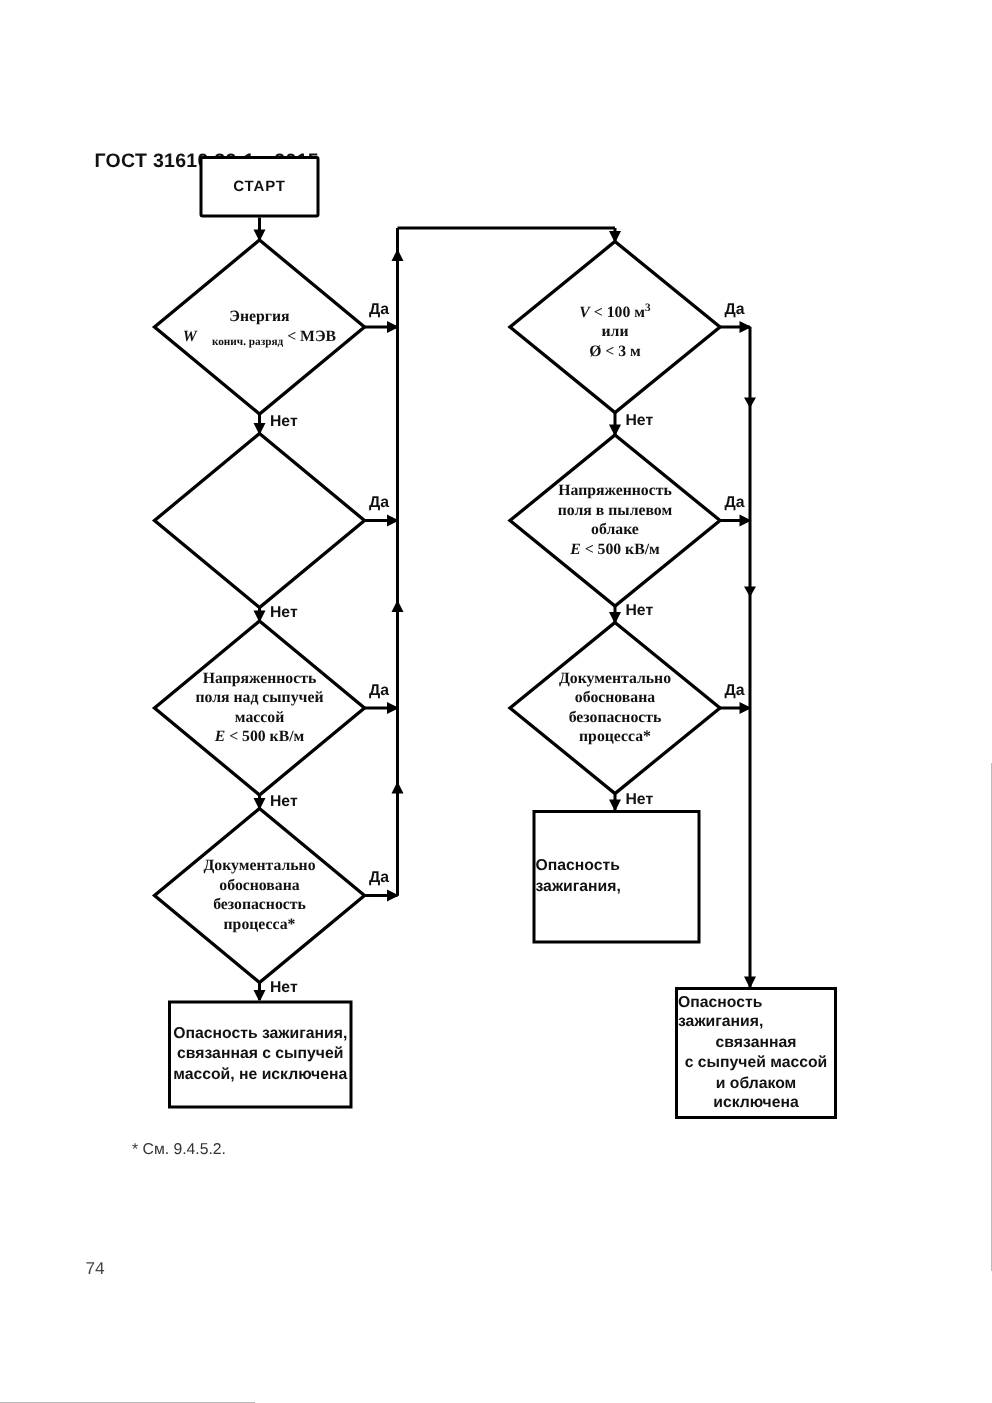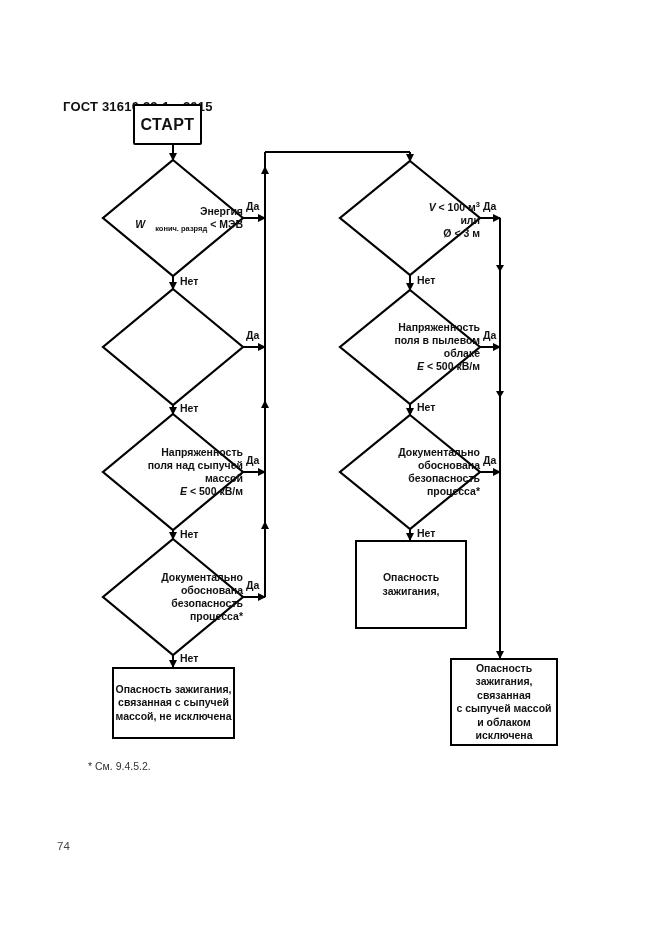--- a/index.html
+++ b/index.html
@@ -4,33 +4,33 @@
 <style>
   html,body{margin:0;padding:0;background:#888;}
   .page{
     position:relative;width:661px;height:935px;background:#ffffff;
     font-family:"Liberation Sans","DejaVu Sans",sans-serif;color:#111;
     overflow:hidden;margin:0 auto;
   }
   .hdr{position:absolute;left:63px;top:61px;font-size:13px;font-weight:bold;letter-spacing:.2px;margin-top:38px;}
   svg.lines{position:absolute;left:0;top:0;}
   .startbox{
-    position:absolute;left:133px;top:104px;width:69px;height:41px;
+    position:absolute;left:133px;top:104px;width:80px;height:41px;
     border:2.5px solid #000;border-radius:2px;box-sizing:border-box;
     display:flex;align-items:center;justify-content:center;
-    font-size:16px;font-weight:bold;letter-spacing:.5px;background:#fff;
+    font-size:10px;font-weight:bold;letter-spacing:.5px;background:#fff;
   }
   .dtext{
-    position:absolute;width:140px;text-align:right;
-    font-size:10.5px;line-height:13px;font-weight:600;
+    position:absolute;width:140px;text-align:center;
+    font-size:10.5px;line-height:13px;font-weight:600;font-family:Liberation Serif, serif;
   }
   .obox{
     position:absolute;border:2.5px solid #000;box-sizing:border-box;background:#fff;
     display:flex;flex-direction:column;align-items:center;justify-content:center;
-    font-size:10.5px;line-height:13.5px;font-weight:600;text-align:center;
+    font-size:10.5px;line-height:13.5px;font-weight:600;
   }
   .yn{position:absolute;font-size:10.5px;font-weight:600;}
   .sub{font-size:7.5px;vertical-align:-3px;letter-spacing:0;padding-left:10px;}
   .sup{font-size:7.5px;vertical-align:4px;}
   .it{font-style:italic;}
   .footnote{position:absolute;left:88px;top:760px;font-size:10.5px;color:#333;}
   .caption{position:absolute;left:0;top:787px;width:661px;text-align:center;font-size:11px;color:#333;}
   .pagenum{position:absolute;left:57px;top:840px;font-size:11.5px;color:#444;}
 </style>
 </head>

